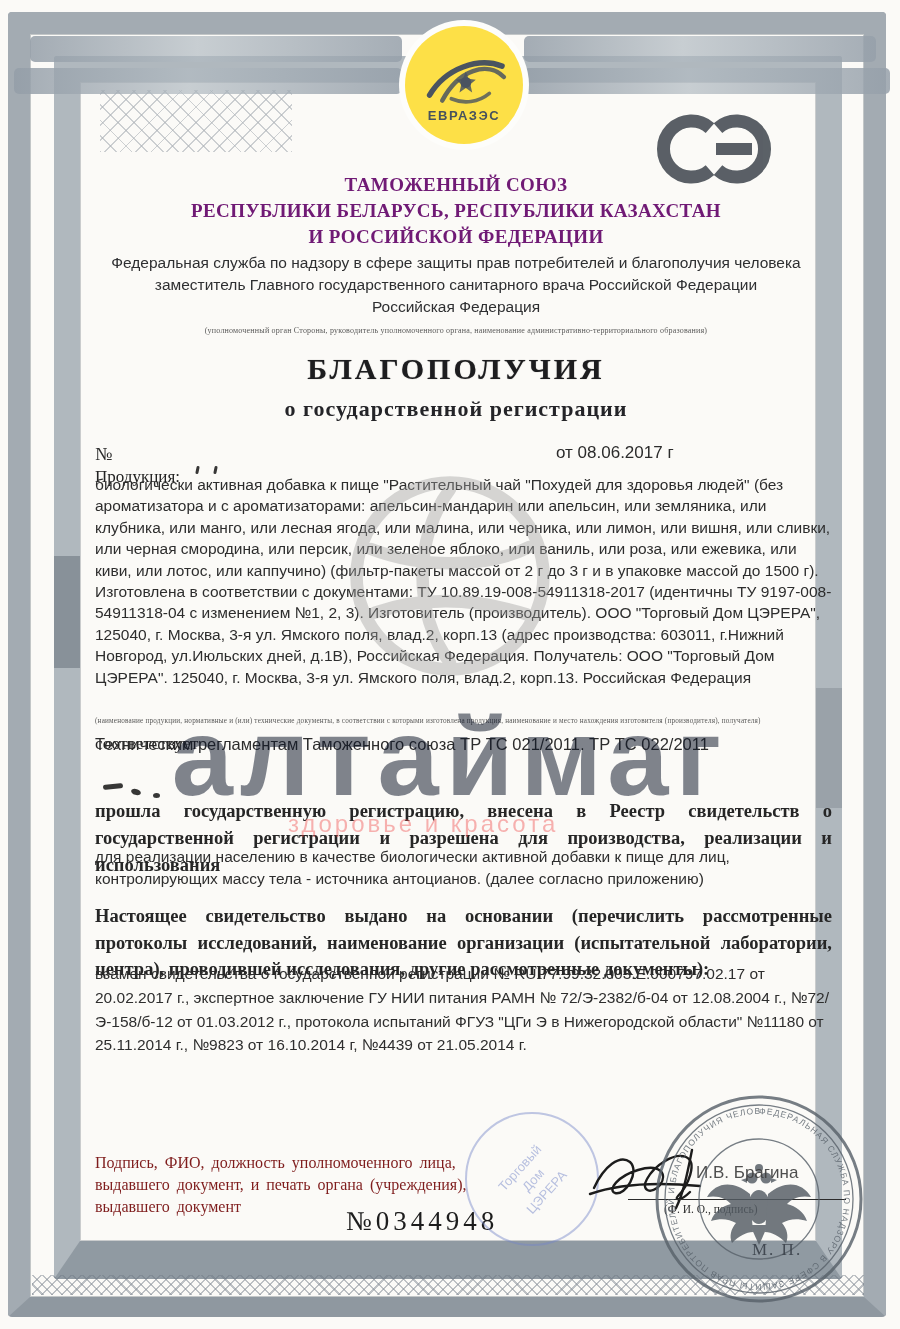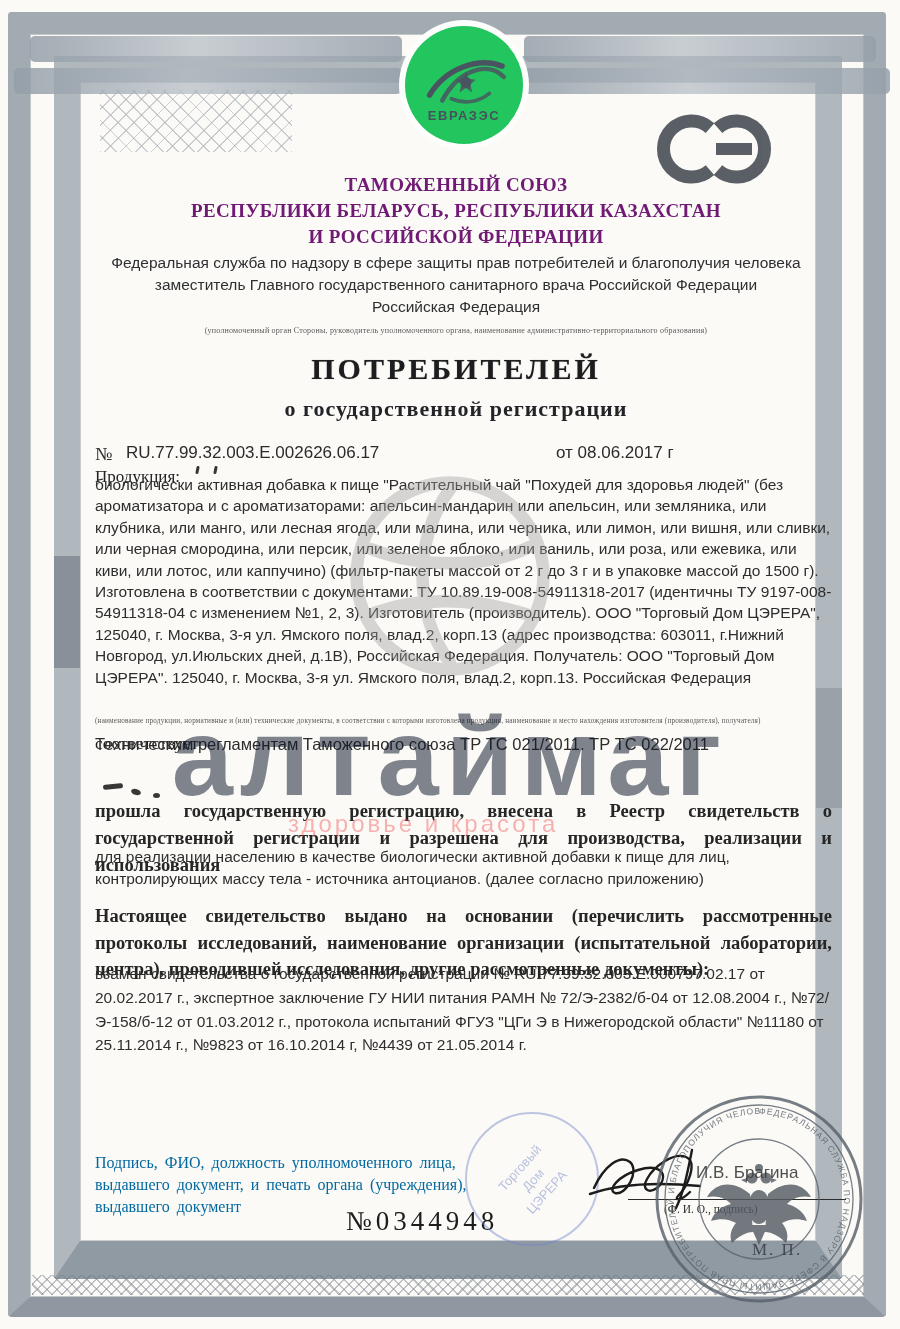--- a/index.html
+++ b/index.html
@@ -19,21 +19,21 @@
       repeating-linear-gradient(-45deg, rgba(110,120,132,.55) 0 1.5px, transparent 1.5px 7px);}
   .guilloche-patch{position:absolute;left:100px;top:90px;width:192px;height:62px;opacity:.55;
     background:
       repeating-linear-gradient(45deg, rgba(110,120,132,.6) 0 1.3px, transparent 1.3px 11px),
       repeating-linear-gradient(-45deg, rgba(110,120,132,.6) 0 1.3px, transparent 1.3px 11px);}
   .decor-band{position:absolute;height:26px;border-radius:5px;
     background:linear-gradient(90deg, rgba(148,158,168,.85), rgba(178,187,194,.7) 45%, rgba(150,160,170,.85));}
   .scan-smudge{position:absolute;background:rgba(52,62,74,.32);}
   
   .eurasec{position:absolute;left:405px;top:26px;width:118px;height:118px;border-radius:50%;
-    background:#22c55e;box-shadow:0 0 0 6px #fdfdfb;display:flex;flex-direction:column;align-items:center;justify-content:center;}
+    background:#fde047;box-shadow:0 0 0 6px #fdfdfb;display:flex;flex-direction:column;align-items:center;justify-content:center;}
   .eurasec-label{font-family:"Liberation Sans",sans-serif;font-weight:bold;font-size:13px;letter-spacing:1.5px;color:#47525d;margin-top:2px;}
   
   .center{left:86px;width:740px;text-align:center;}
   .h-serif{font-weight:bold;font-size:19px;line-height:25px;letter-spacing:.4px;color:#701a75;}
   .h-sans{font-family:"Liberation Sans",sans-serif;font-size:15.5px;line-height:22px;color:#2e2f31;}
   .caption{font-size:8px;color:#3a3a3a;opacity:.85;letter-spacing:.2px;}
   .title-main{font-weight:bold;font-size:30px;letter-spacing:3px;color:#1d1d1f;text-shadow:0 0 1px rgba(20,20,20,.45);}
   .title-sub{font-weight:bold;font-size:22px;letter-spacing:1px;color:#242428;}
   .sans{font-family:"Liberation Sans",sans-serif;}
   .num-row{font-size:17px;color:#2b2b2b;}
@@ -97,25 +97,24 @@
   </svg>
 
   <div class="abs center h-serif" style="top:172px;">ТАМОЖЕННЫЙ СОЮЗ</div>
   <div class="abs center h-serif" style="top:198px;">РЕСПУБЛИКИ БЕЛАРУСЬ, РЕСПУБЛИКИ КАЗАХСТАН</div>
   <div class="abs center h-serif" style="top:224px;">И РОССИЙСКОЙ ФЕДЕРАЦИИ</div>
   <div class="abs center h-sans" style="top:252px;">Федеральная служба по надзору в сфере защиты прав потребителей и благополучия человека</div>
   <div class="abs center h-sans" style="top:274px;">заместитель Главного государственного санитарного врача Российской Федерации</div>
   <div class="abs center h-sans" style="top:296px;">Российская Федерация</div>
   <div class="abs center caption" style="top:326px;">(уполномоченный орган Стороны, руководитель уполномоченного органа, наименование административно-территориального образования)</div>
 
-  <div class="abs center title-main" style="top:352px;">ПОТРЕБИТЕЛЕЙ</div>
+  <div class="abs center title-main" style="top:352px;">БЛАГОПОЛУЧИЯ</div>
   <div class="abs center title-sub" style="top:396px;">о государственной регистрации</div>
 
   <div class="abs num-row" style="left:95px;top:444px;font-size:18px;">№</div>
-  <div class="abs num-row sans" style="left:126px;top:443px;">RU.77.99.32.003.E.002626.06.17</div>
   <div class="abs num-row sans" style="left:556px;top:443px;">от 08.06.2017 г</div>
 
   <div class="abs" style="left:95px;top:467px;font-size:17px;color:#222;">Продукция:</div>
   <div class="abs sans body-text" style="left:95px;top:474px;width:737px;">биологически активная добавка к пище "Растительный чай "Похудей для здоровья людей" (без ароматизатора и с ароматизаторами: апельсин-мандарин или апельсин, или земляника, или клубника, или манго, или лесная ягода, или малина, или черника, или лимон, или вишня, или сливки, или черная смородина, или персик, или зеленое яблоко, или ваниль, или роза, или ежевика, или киви, или лотос, или каппучино) (фильтр-пакеты массой от 2 г до 3 г и в упаковке массой до 1500 г). Изготовлена в соответствии с документами: ТУ 10.89.19-008-54911318-2017 (идентичны ТУ 9197-008-54911318-04 с изменением №1, 2, 3). Изготовитель (производитель). ООО "Торговый Дом ЦЭРЕРА", 125040, г. Москва, 3-я ул. Ямского поля, влад.2, корп.13 (адрес производства: 603011, г.Нижний Новгород, ул.Июльских дней, д.1В), Российская Федерация. Получатель: ООО "Торговый Дом ЦЭРЕРА". 125040, г. Москва, 3-я ул. Ямского поля, влад.2, корп.13. Российская Федерация</div>
   <div class="abs caption" style="left:95px;top:717px;width:737px;white-space:nowrap;font-size:7.2px;">(наименование продукции, нормативные и (или) технические документы, в соответствии с которыми изготовлена продукция, наименование и место нахождения изготовителя (производителя), получателя)</div>
 
   <div class="abs" style="left:95px;top:733px;font-size:17.5px;color:#222;">соответствует</div>
   <div class="abs sans" style="left:95px;top:735px;font-size:16.5px;color:#2c2c2c;">Техническим регламентам Таможенного союза ТР ТС 021/2011. ТР ТС 022/2011</div>
 
   <div class="ink" style="left:103px;top:784px;width:20px;height:5px;border-radius:3px;transform:rotate(-6deg);"></div>
@@ -124,21 +123,21 @@
   <div class="ink" style="left:196px;top:466px;width:3px;height:8px;border-radius:2px;transform:rotate(12deg);"></div>
   <div class="ink" style="left:214px;top:466px;width:3px;height:8px;border-radius:2px;transform:rotate(12deg);"></div>
 
   <div class="abs sans typed" style="left:95px;top:846px;width:737px;">для реализации населению в качестве биологически активной добавки к пище для лиц, контролирующих массу тела - источника антоцианов. (далее согласно приложению)</div>
   <div class="abs serif-par" style="left:95px;top:798px;width:737px;">прошла государственную регистрацию, внесена в Реестр свидетельств о государственной регистрации и разрешена для производства, реализации и использования</div>
 
   <div class="abs serif-par" style="left:95px;top:903px;width:737px;line-height:26.5px;">Настоящее свидетельство выдано на основании (перечислить рассмотренные протоколы исследований, наименование организации (испытательной лаборатории, центра), проводившей исследования, другие рассмотренные документы):</div>
   <div class="abs sans typed" style="left:95px;top:962px;width:737px;line-height:23.8px;">взамен свидетельства о государственной регистрации № RU.77.99.32.003.E.000797.02.17 от 20.02.2017 г., экспертное заключение ГУ НИИ питания РАМН № 72/Э-2382/б-04 от 12.08.2004 г., №72/Э-158/б-12 от 01.03.2012 г., протокола испытаний ФГУЗ "ЦГи Э в Нижегородской области" №11180 от 25.11.2014 г., №9823 от 16.10.2014 г, №4439 от 21.05.2014 г.</div>
 
 
-  <div class="abs" style="left:95px;top:1152px;width:380px;font-size:16px;line-height:22px;color:#0369a1;word-spacing:3px;">Подпись, ФИО, должность уполномоченного лица, выдавшего документ, и печать органа (учреждения), выдавшего документ</div>
+  <div class="abs" style="left:95px;top:1152px;width:380px;font-size:16px;line-height:22px;color:#7f1d1d;word-spacing:3px;">Подпись, ФИО, должность уполномоченного лица, выдавшего документ, и печать органа (учреждения), выдавшего документ</div>
   <div class="doc-number">№0344948</div>
 
   <svg class="abs" style="left:462px;top:1108px;" width="140" height="142" viewBox="-70 -71 140 142">
     <circle r="66" fill="none" stroke="#7486c8" stroke-width="2" opacity=".45"></circle>
     <g transform="rotate(-48)" fill="#7486c8" opacity=".5" font-family="Liberation Sans, sans-serif" font-size="13" text-anchor="middle">
       <text y="-12">Торговый</text>
       <text y="6">Дом</text>
       <text y="24">ЦЭРЕРА</text>
     </g>
   </svg>

